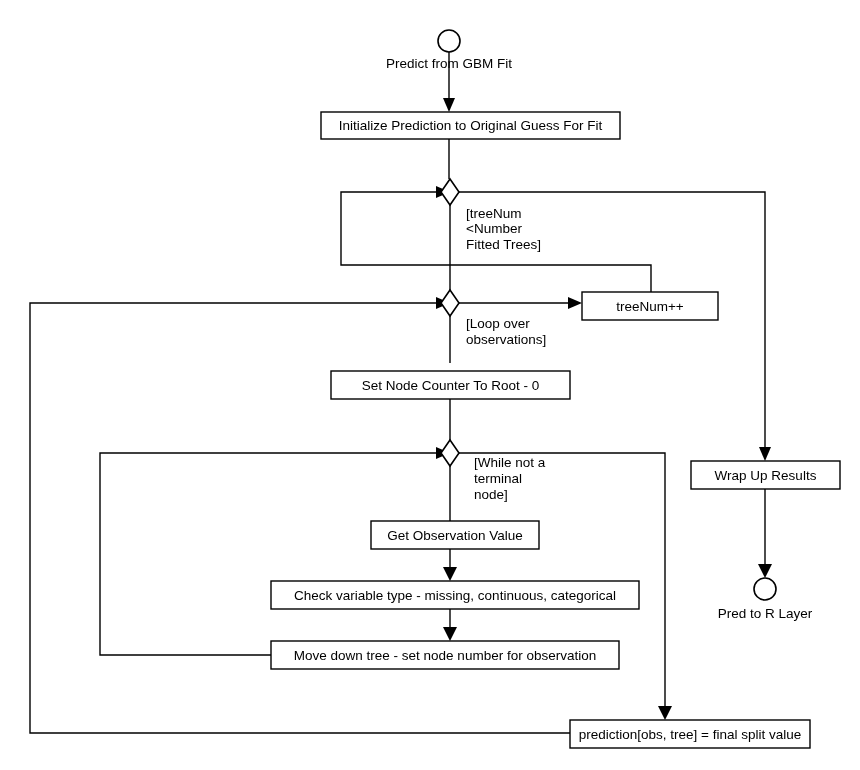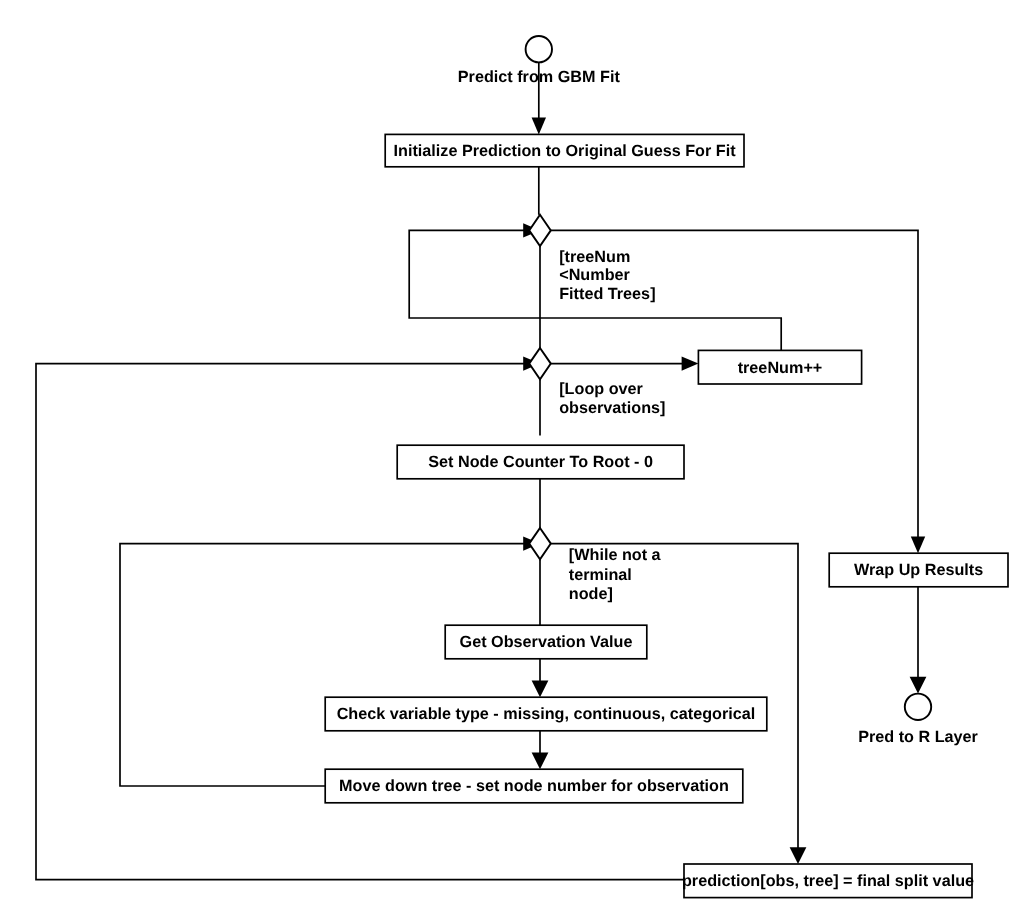--- a/index.html
+++ b/index.html
@@ -6,21 +6,20 @@
     margin: 0;
     padding: 0;
     background: #ffffff;
   }
   #canvas {
     position: relative;
     width: 860px;
     height: 770px;
     background: #ffffff;
     font-family: "Liberation Sans", sans-serif;
-    font-weight: bold;
   }
   svg#flow {
     position: absolute;
     left: 0;
     top: 0;
     width: 860px;
     height: 770px;
   }
   .edge {
     stroke: #000000;

